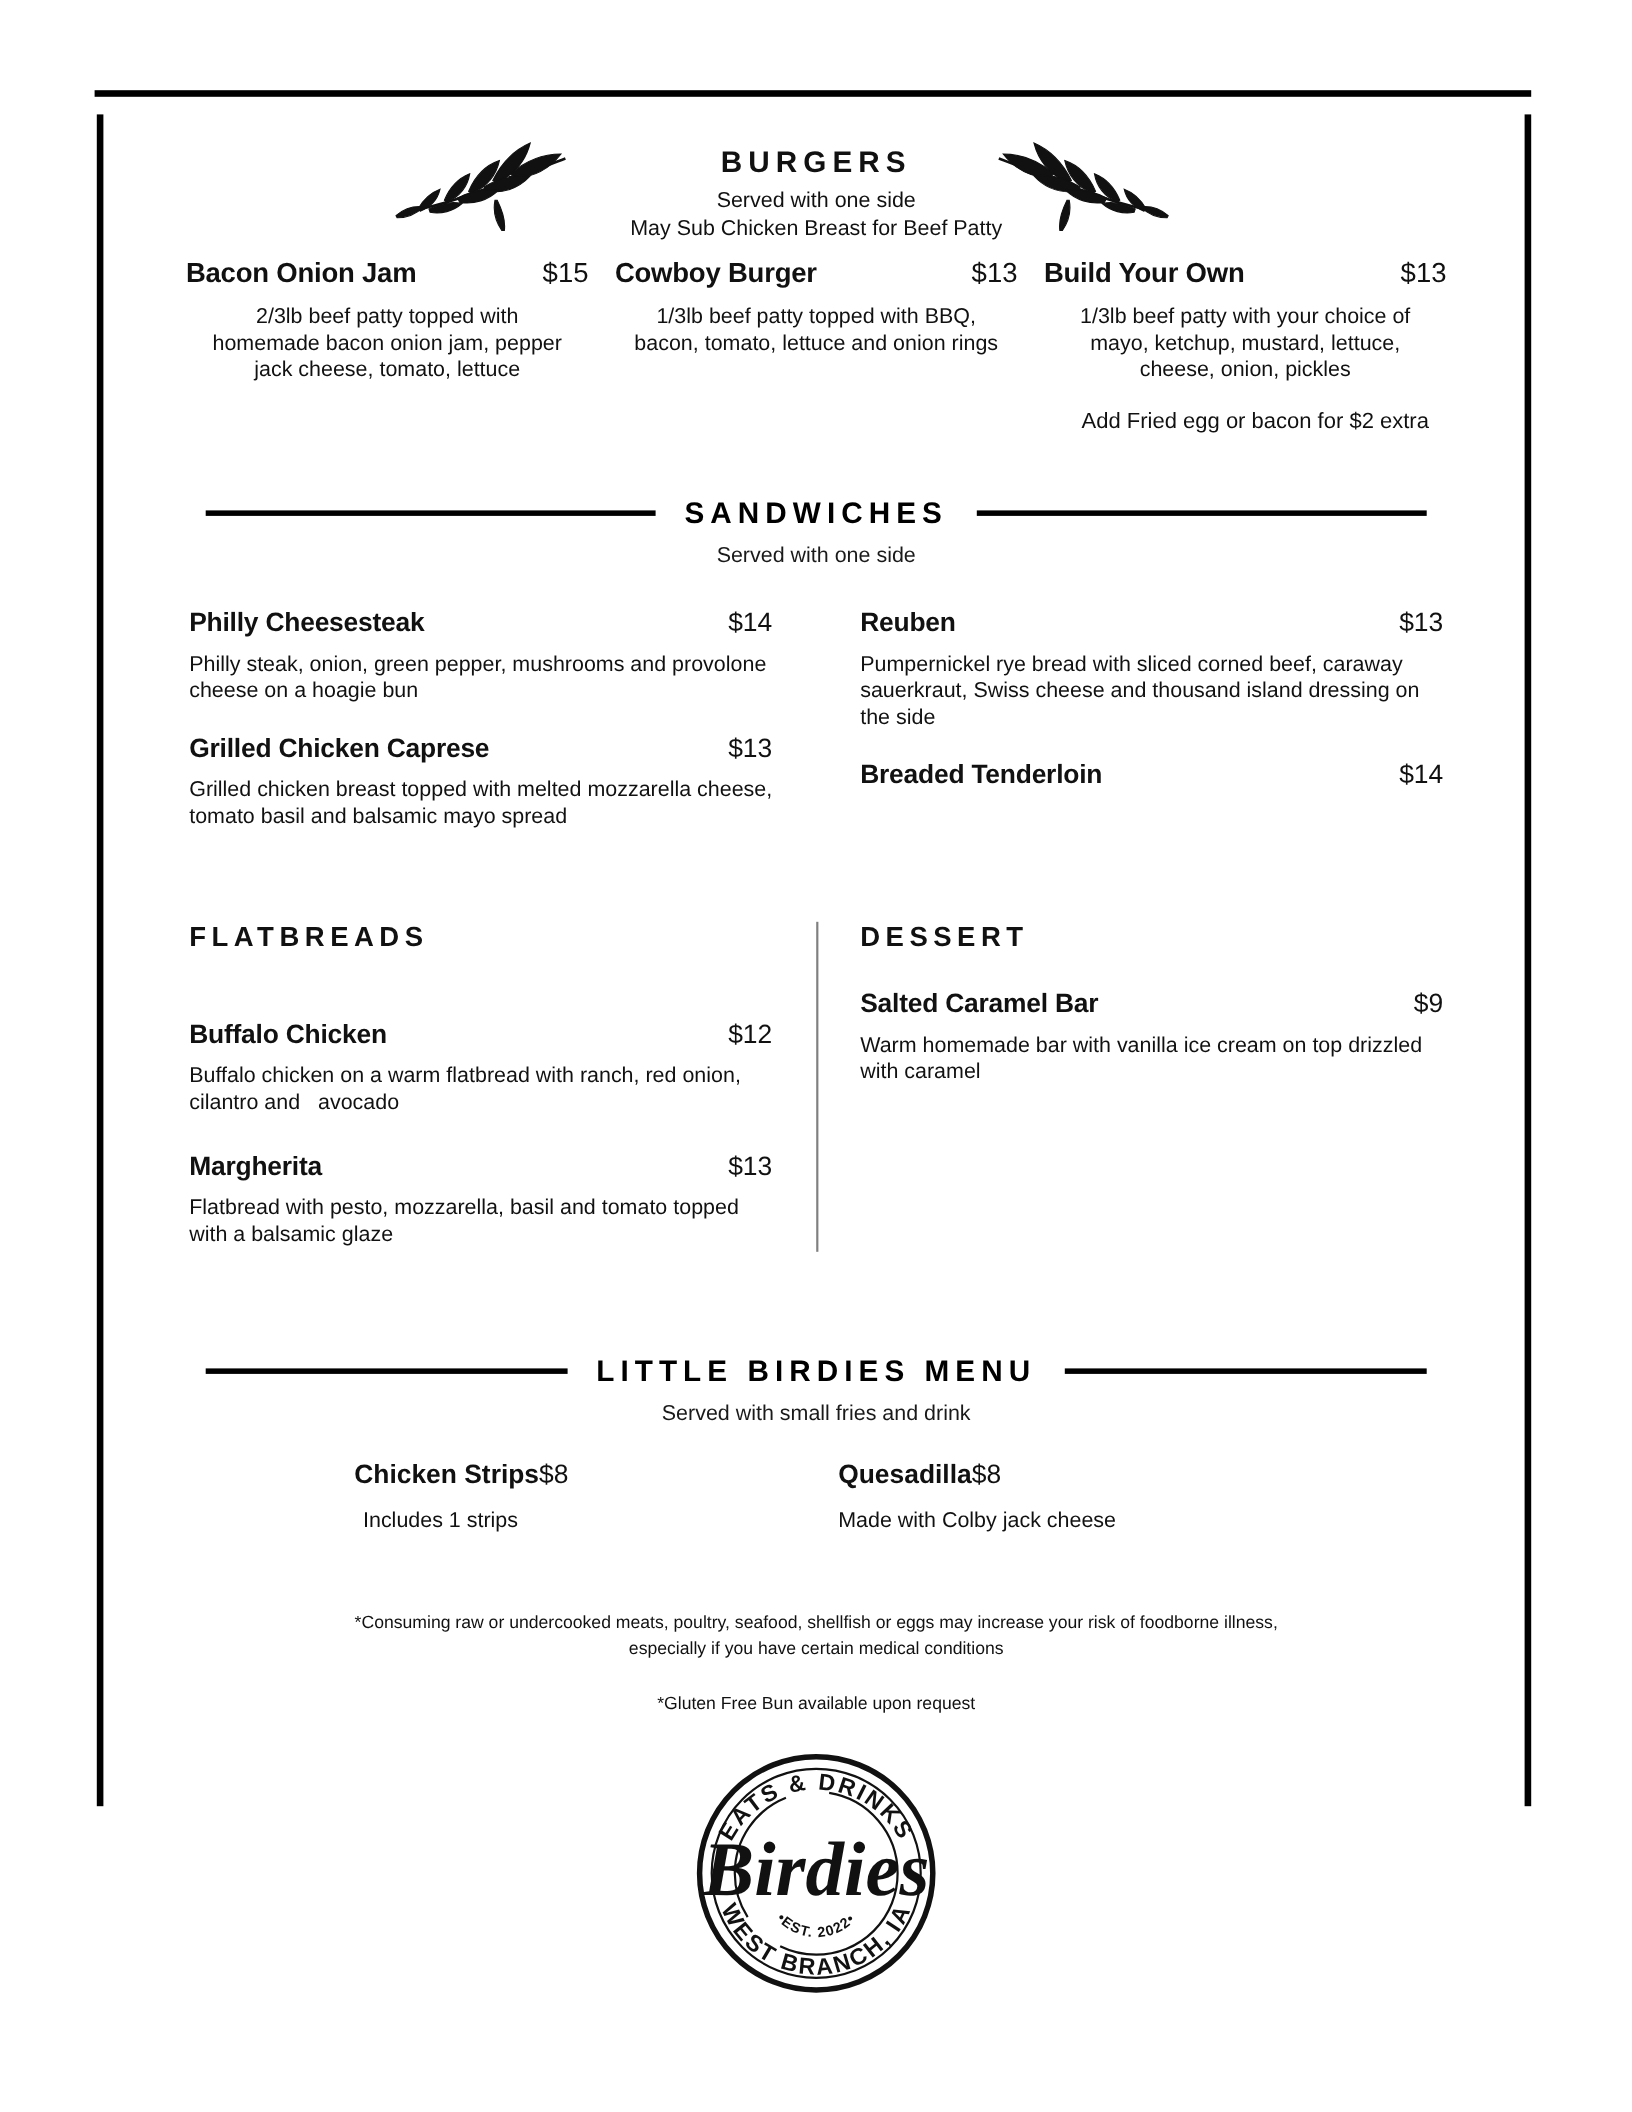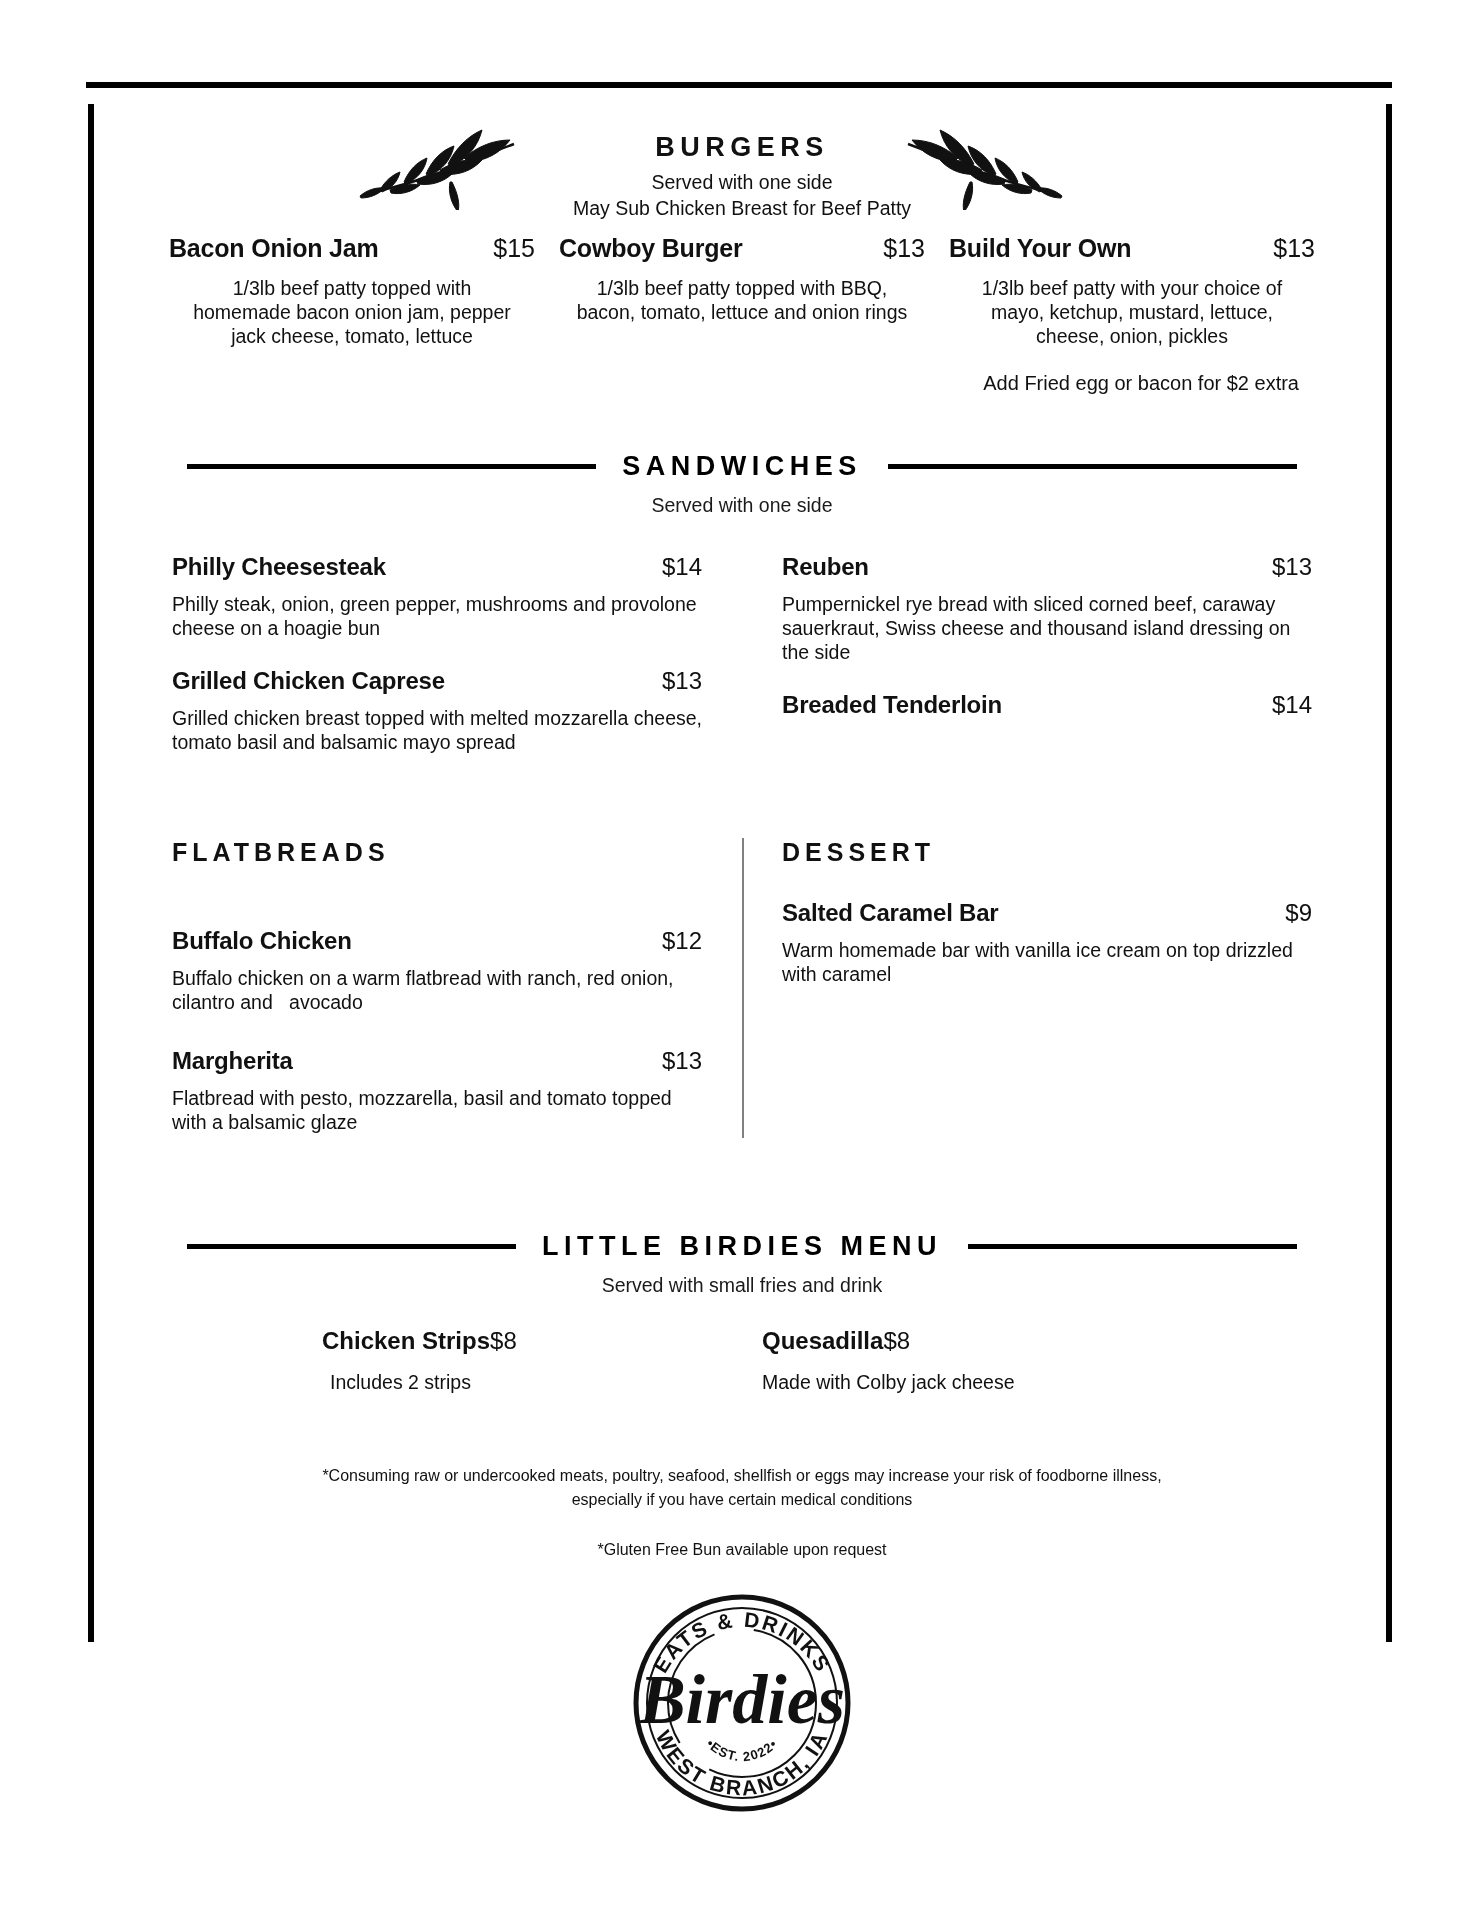--- a/index.html
+++ b/index.html
@@ -289,21 +289,21 @@
         </svg>
       </span>
     </div>
 
     <div class="burger-cols">
       <div class="burger-col">
         <div class="hdr">
           <span class="nm">Bacon Onion Jam</span>
           <span class="pr">$15</span>
         </div>
-        <div class="desc">1/3lb beef patty topped with homemade bacon onion jam, pepper jack cheese, tomato, lettuce</div>
+        <div class="desc">2/3lb beef patty topped with homemade bacon onion jam, pepper jack cheese, tomato, lettuce</div>
       </div>
       <div class="burger-col">
         <div class="hdr">
           <span class="nm">Cowboy Burger</span>
           <span class="pr">$13</span>
         </div>
         <div class="desc">1/3lb beef patty topped with BBQ, bacon, tomato, lettuce and onion rings</div>
       </div>
       <div class="burger-col">
         <div class="hdr">
@@ -403,21 +403,21 @@
       </div>
       <div class="section-sub">Served with small fries and drink</div>
     </div>
 
     <div class="kids-cols">
       <div class="kids-col left">
         <div class="row">
           <span class="name">Chicken Strips</span>
           <span class="price">$8</span>
         </div>
-        <div class="desc">Includes 2 strips</div>
+        <div class="desc">Includes 1 strips</div>
       </div>
       <div class="kids-col right">
         <div class="row">
           <span class="name">Quesadilla</span>
           <span class="price">$8</span>
         </div>
         <div class="desc">Made with Colby jack cheese</div>
       </div>
     </div>
 

